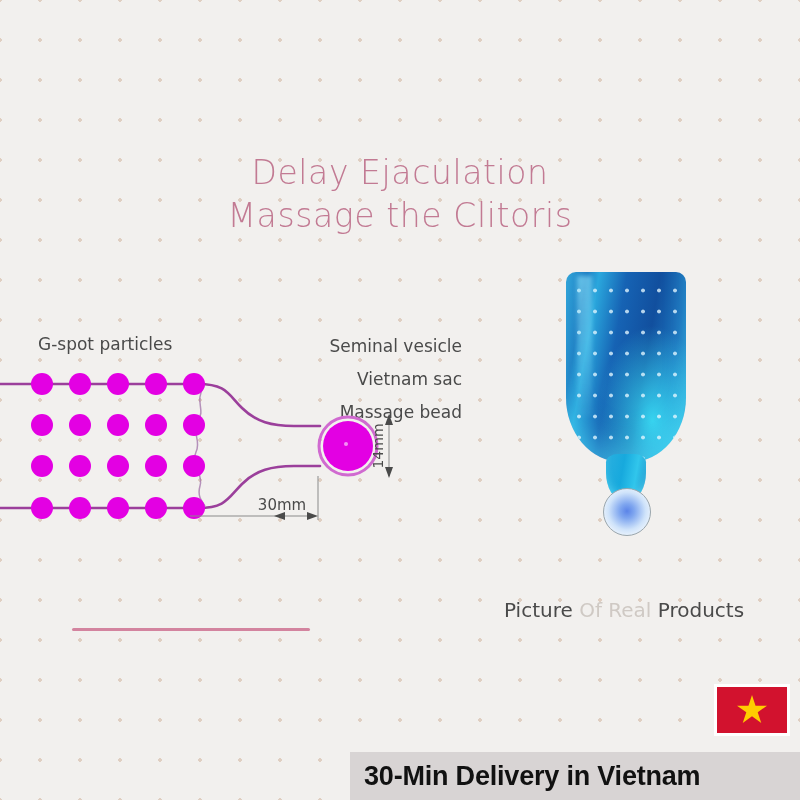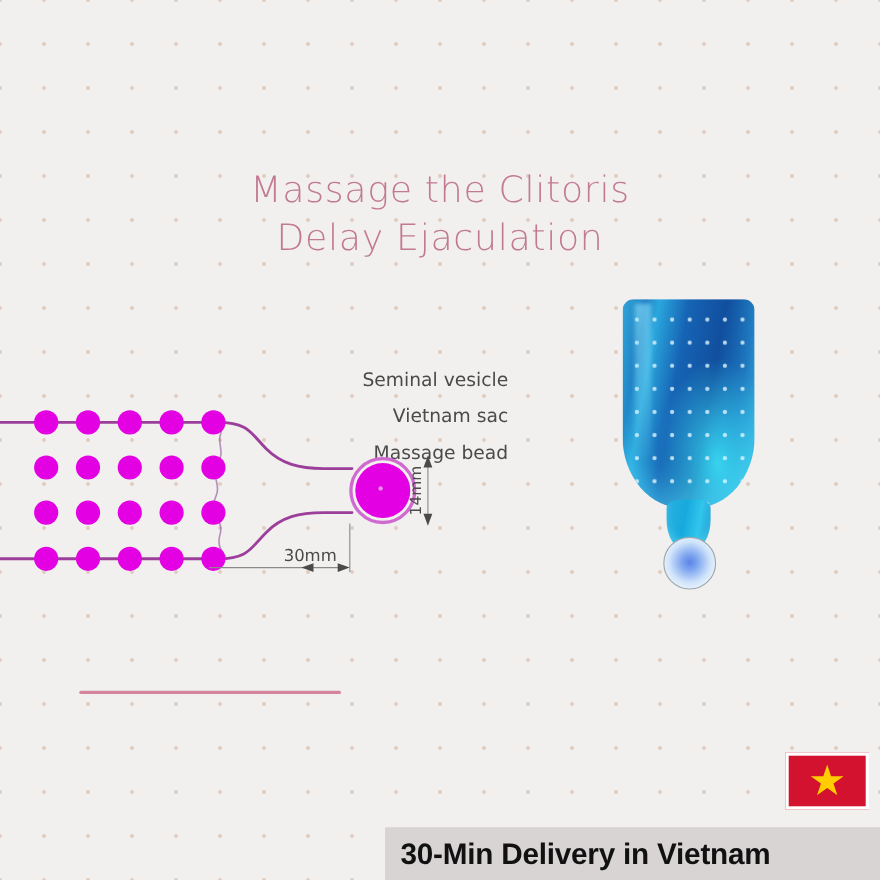--- a/index.html
+++ b/index.html
@@ -243,24 +243,25 @@
     white-space: nowrap;
     letter-spacing: -0.2px;
   }
 </style>
 </head>
 <body>
 
 <div id="stage">
 
   <div class="title-block">
+    <span class="title-line">Delay Ejaculation</span>
     <span class="title-line">Massage the Clitoris</span>
-    <span class="title-line">Delay Ejaculation</span>
-  </div>
-
+  </div>
+
+  <div class="label-gspot">G-spot particles</div>
 
   <div class="callout-stack">
     <div>Seminal vesicle</div>
     <div>Vietnam sac</div>
     <div>Massage bead</div>
   </div>
 
   <svg id="structure-svg" width="420" height="180" viewBox="0 0 420 180">
 
     <path d="M -10 24 L 208 24
@@ -329,20 +330,21 @@
     <div class="sleeve">
       <div class="nubs"></div>
       <div class="sleeve-gloss"></div>
     </div>
     <div class="neck"></div>
     <div class="ball"></div>
   </div>
 
   <div class="caption-underline"></div>
 
+  <div class="caption-picture"><span>Picture </span><span class="faded">Of Real</span><span> Products</span></div>
 
 
   <div id="flag-badge">
     <div class="star"></div>
   </div>
 
   <div id="delivery-banner">
     <span class="banner-text">30-Min Delivery in Vietnam</span>
   </div>
 

